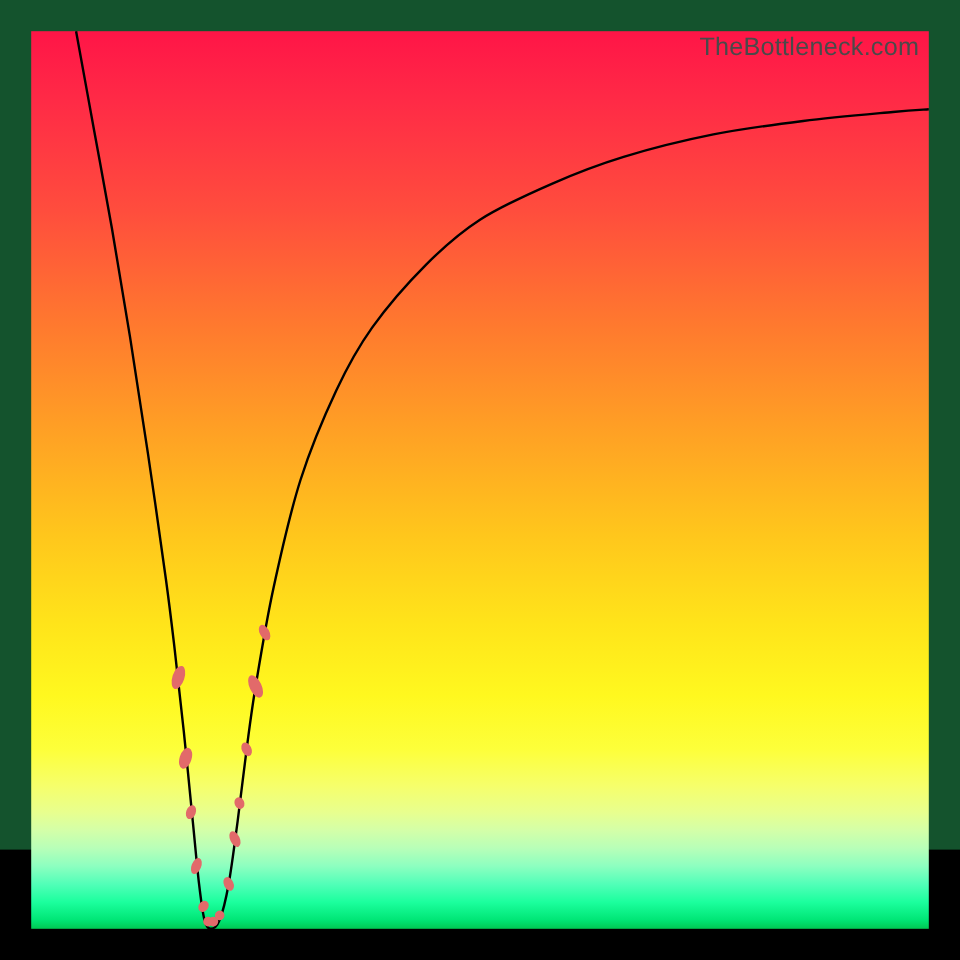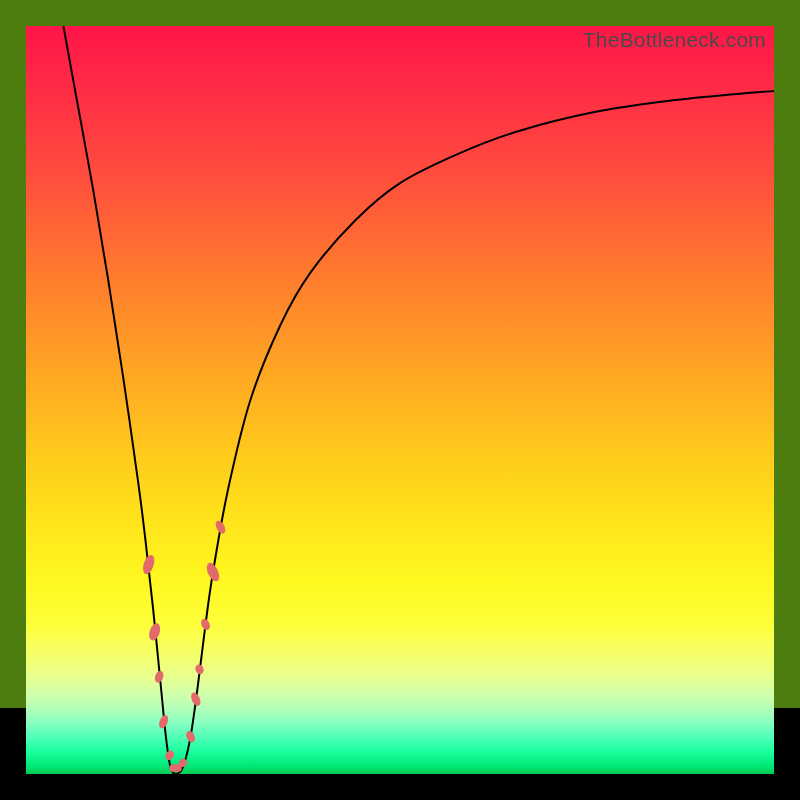--- a/index.html
+++ b/index.html
@@ -8,21 +8,21 @@
     width: 800px;
     height: 800px;
     overflow: hidden;
     background: #000;
     font-family: Arial, Helvetica, sans-serif;
   }
   .frame {
     position: relative;
     width: 800px;
     height: 708px;
-    background: #4d7c0f;
+    background: #14532d;
   }
   .plot-area {
     position: absolute;
     left: 26px;
     top: 26px;
     width: 748px;
     height: 748px;
     
     background: linear-gradient(
       to bottom,

